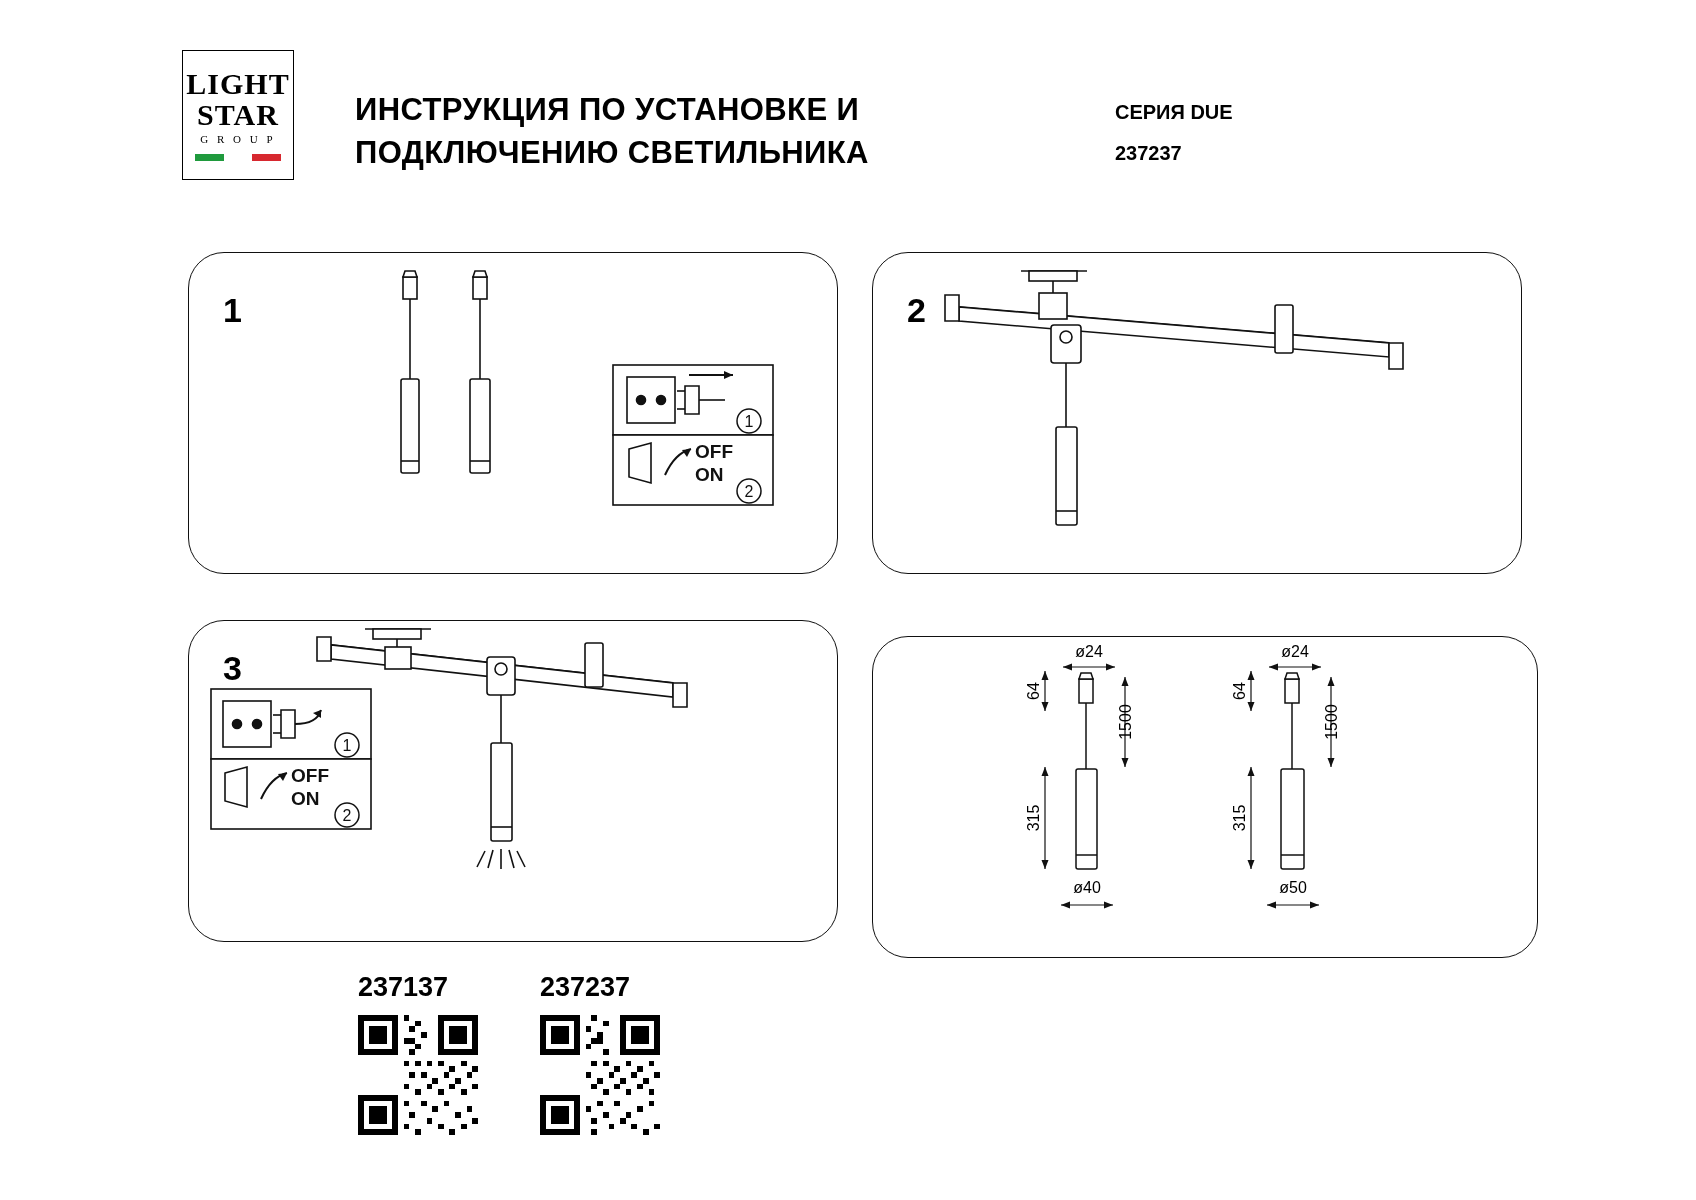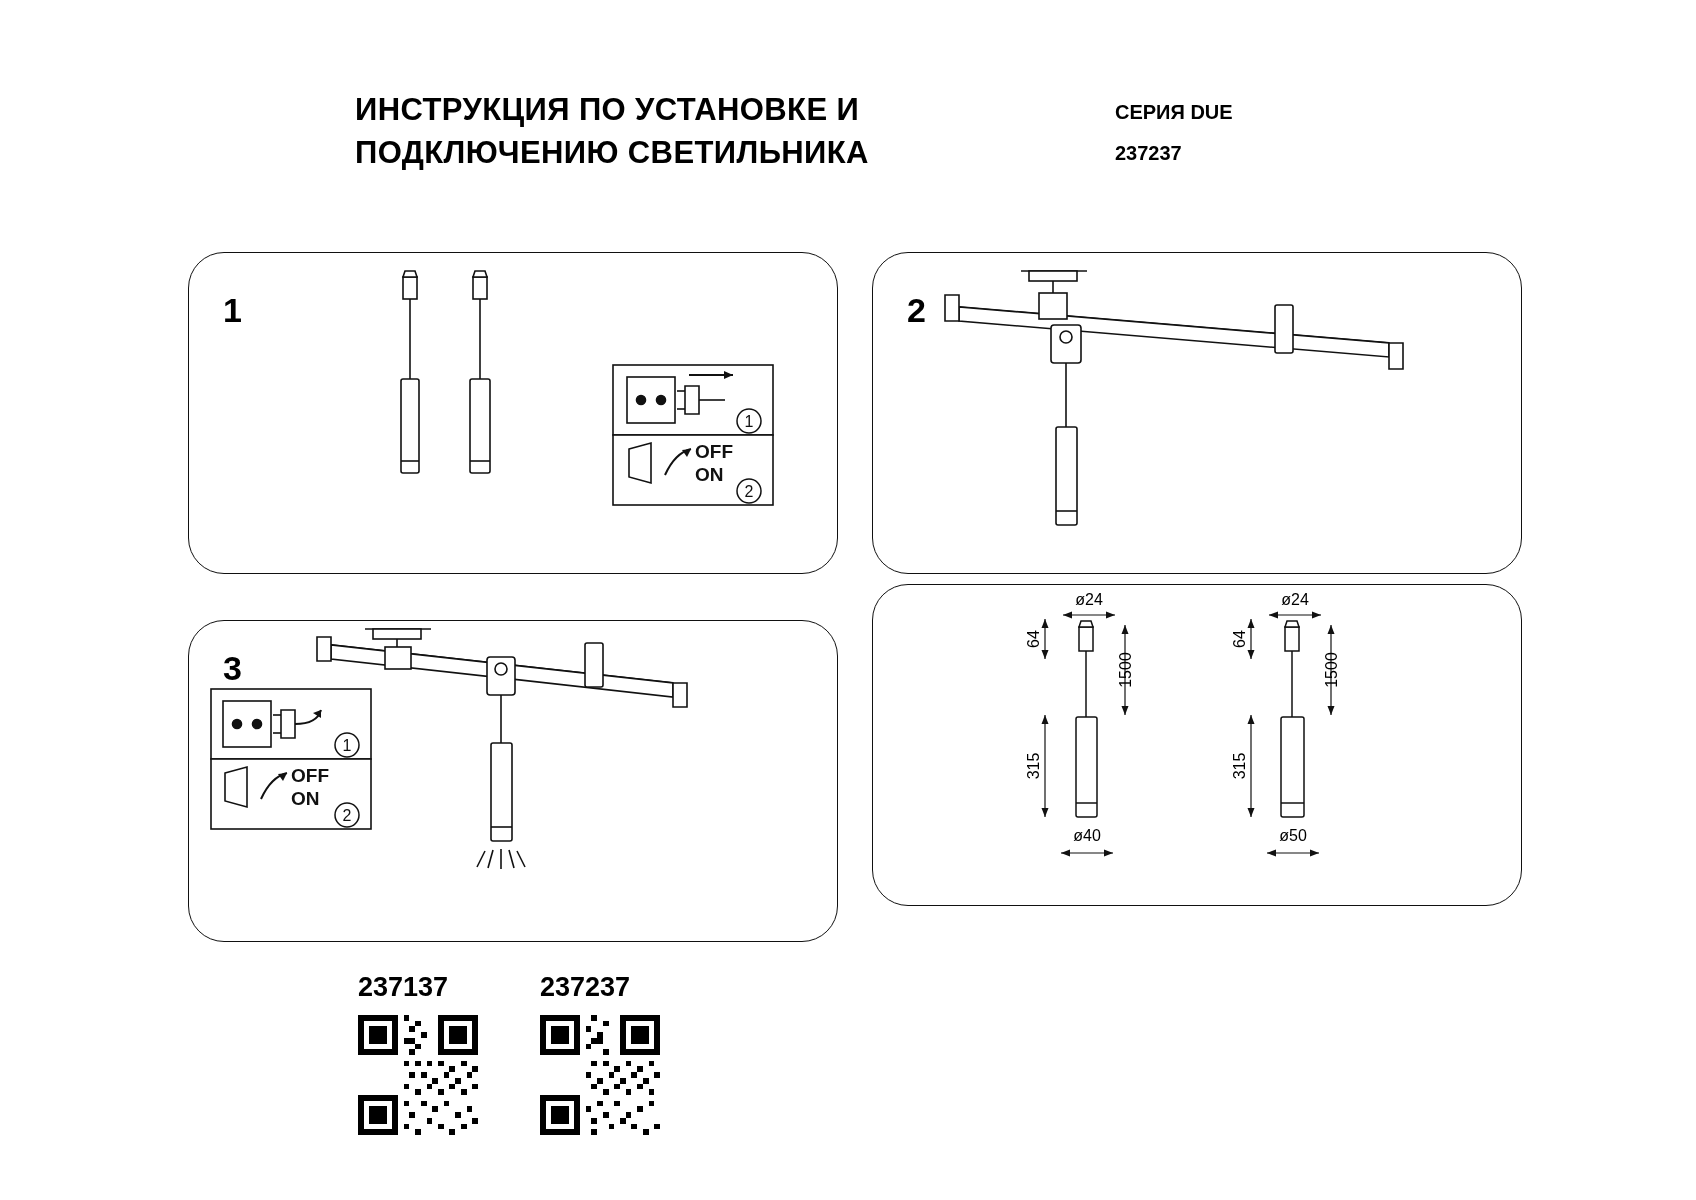--- a/index.html
+++ b/index.html
@@ -32,35 +32,45 @@
   .series{
     position:absolute;left:1115px;top:92px;width:420px;
     font-size:20px;font-weight:bold;line-height:41px;
   }
 
   
   .panel{position:absolute;border:1.6px solid #111;border-radius:36px;background:#fff;}
   #panel1{left:188px;top:252px;width:648px;height:320px;}
   #panel2{left:872px;top:252px;width:648px;height:320px;}
   #panel3{left:188px;top:620px;width:648px;height:320px;}
-  #panel4{left:872px;top:584px;width:648px;height:320px;}
+  #panel4{left:872px;top:636px;width:648px;height:320px;padding-left:16px;}
 
   .step-num{position:absolute;font-size:34px;font-weight:bold;}
 
   
   .psvg{position:absolute;left:0;top:0;}
   .code-label{font-size:27px;font-weight:bold;}
   svg{display:block;}
   text{font-family:"Liberation Sans", sans-serif;}
 </style>
 </head>
 <body>
 
 <div class="sheet">
 
+  <div class="logo-box">
+    <div class="logo-light">LIGHT</div>
+    <div class="logo-star">STAR</div>
+    <div class="logo-group">G R O U P</div>
+    <div class="logo-flag">
+      <i class="flag-g"></i>
+        <i class="flag-w"></i>
+        <i class="flag-r"></i>
+    </div>
+  </div>
 
   <div class="title">ИНСТРУКЦИЯ ПО УСТАНОВКЕ И ПОДКЛЮЧЕНИЮ СВЕТИЛЬНИКА</div>
 
   <div class="series">
     <div>СЕРИЯ DUE</div>
     <div>237237</div>
   </div>
 
   <div class="panel" id="panel1">
     <div class="step-num" style="left:34px;top:38px;">1</div>

